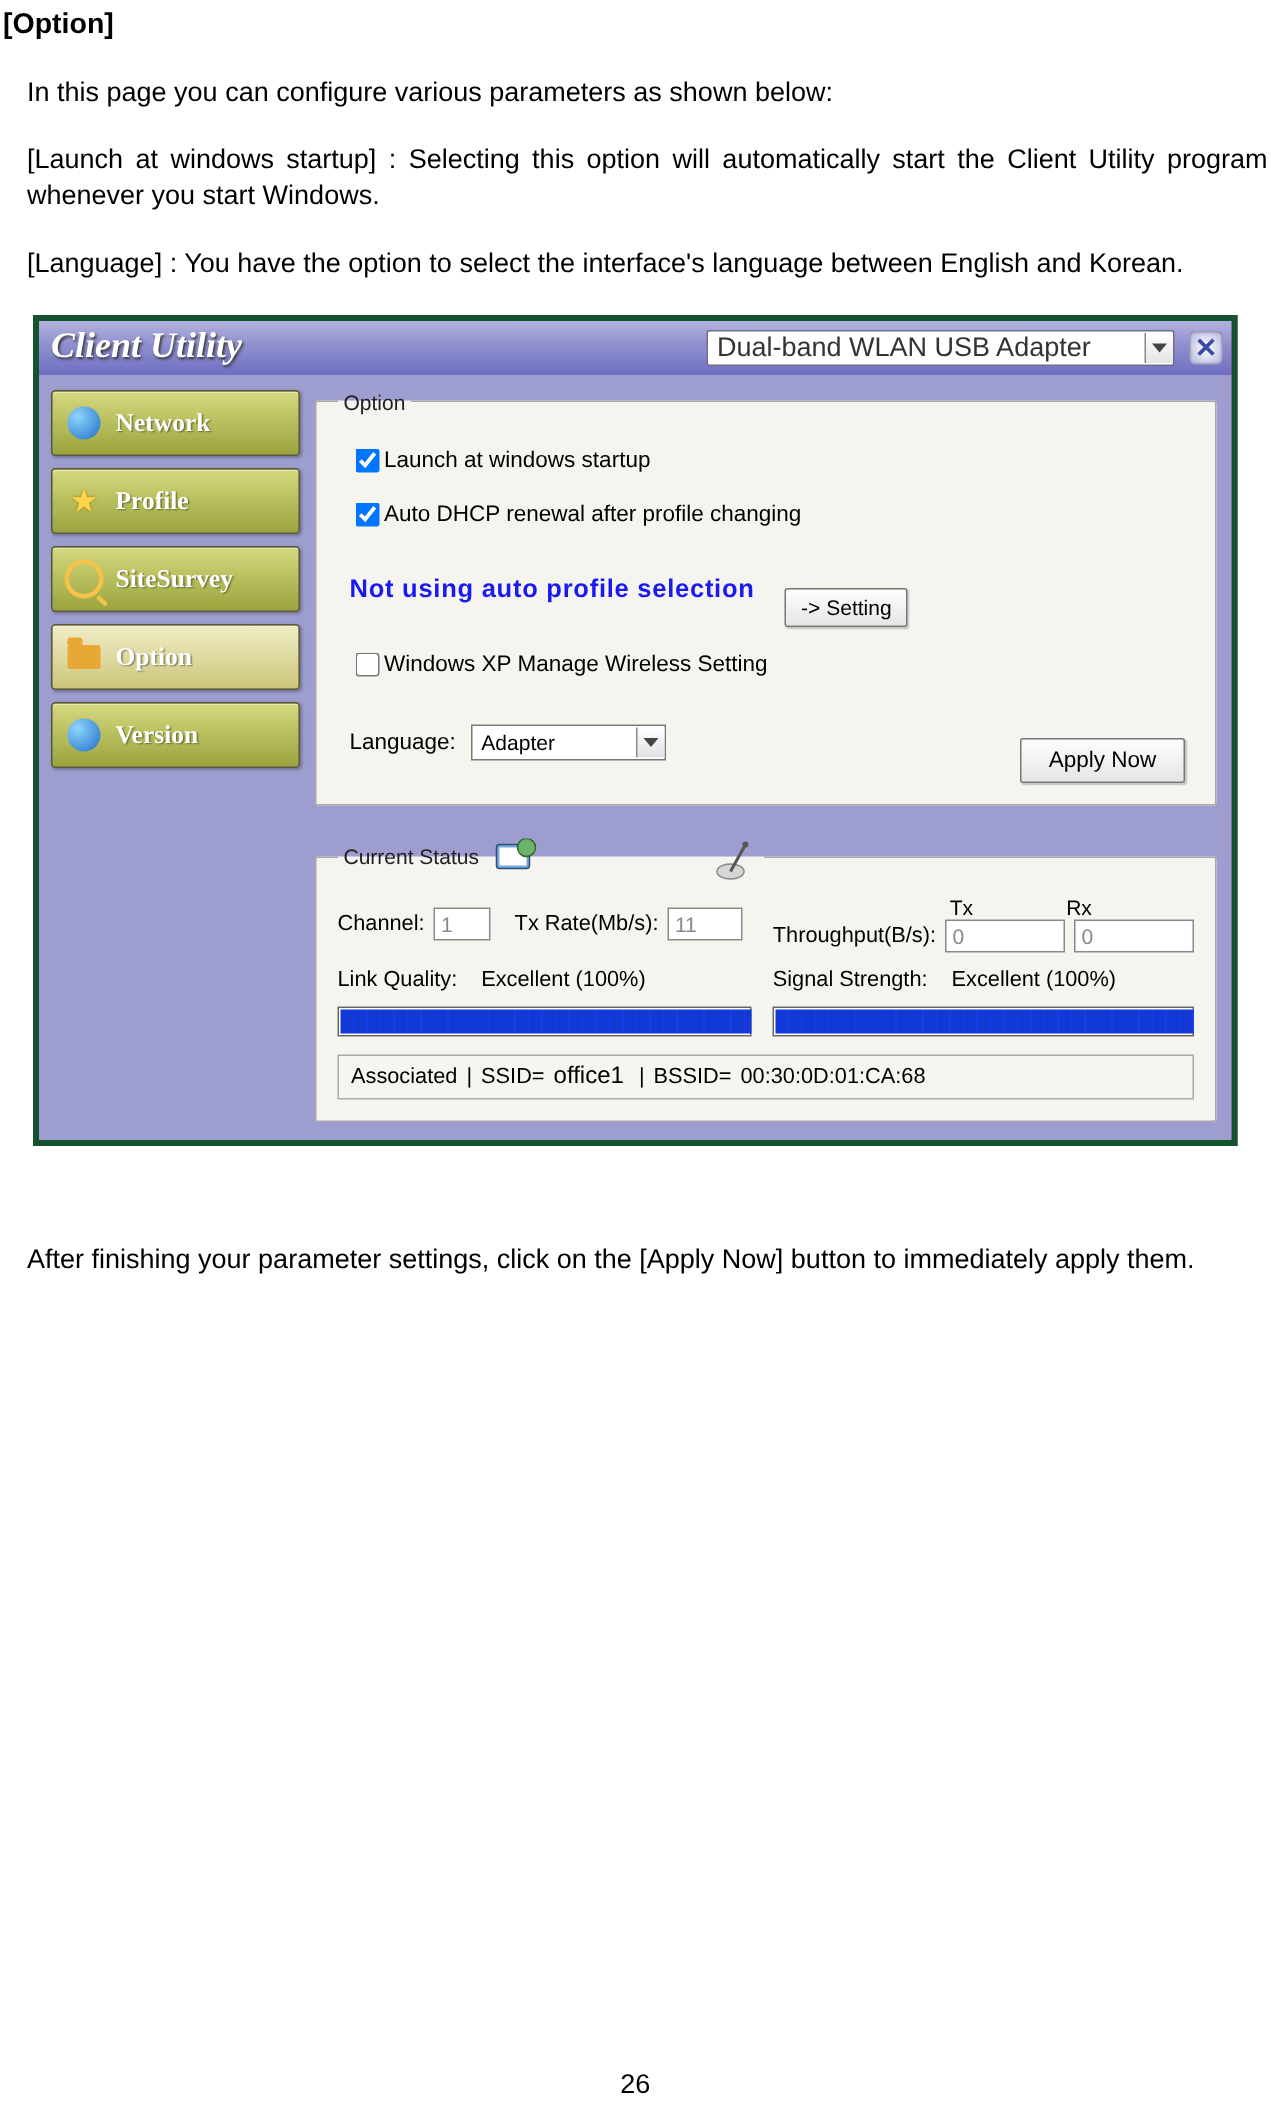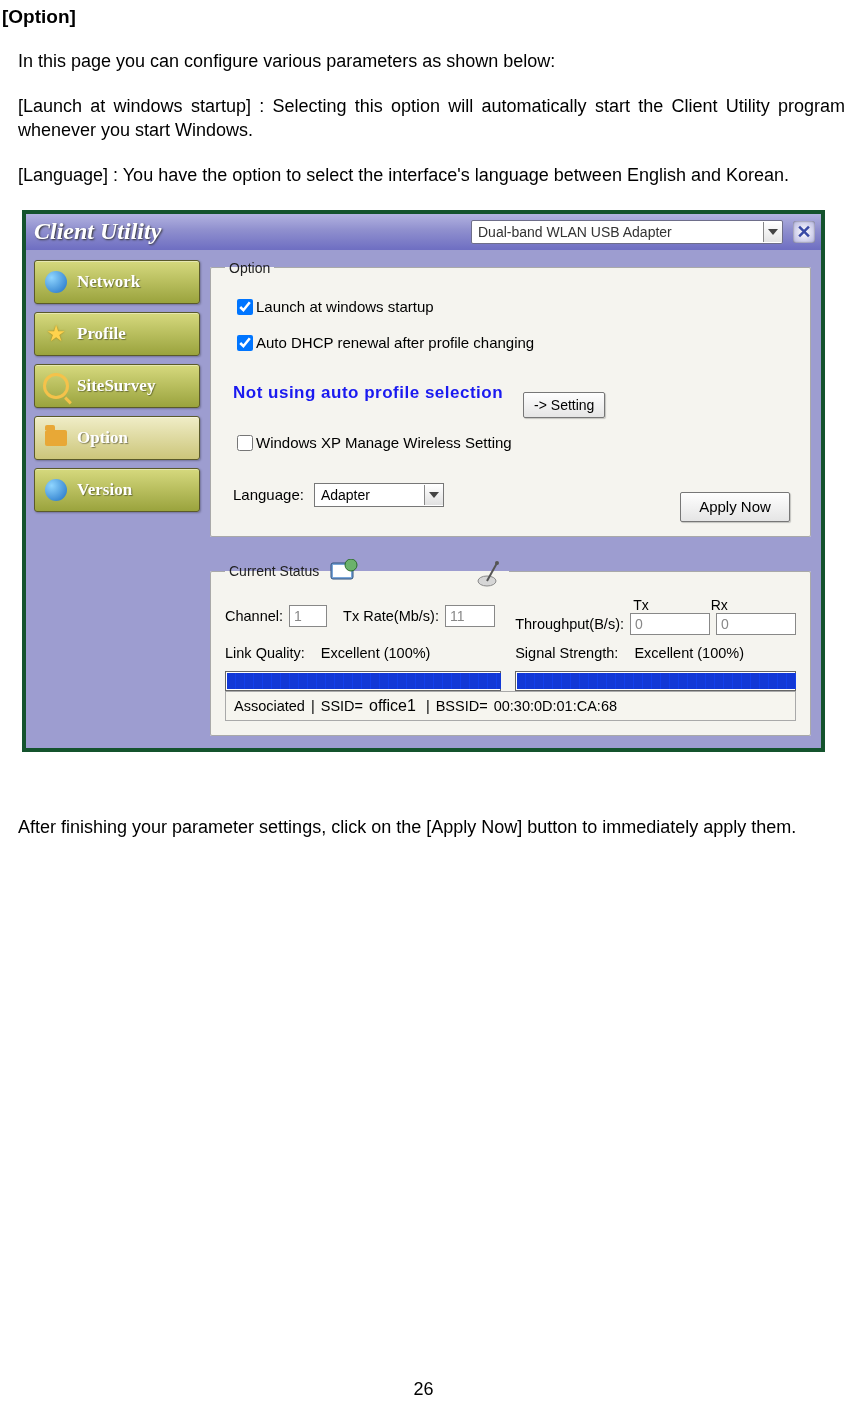--- a/index.html
+++ b/index.html
@@ -10,21 +10,21 @@
   .intro p { margin:0 0 22px 18px; padding-right:2px; line-height:1.3; }
   .justify { text-align:justify; }
 
   
   .shot { margin:0 22px; border:4px solid #14532d; background:#be185d; }
   .app { position:relative; }
   .titlebar { height:36px; background:linear-gradient(#b2b2e0 0%, #8f8fce 45%, #6e6ec2 100%); display:flex; align-items:center; padding:0 6px; }
   .titlebar .ttl { color:#fff; font-family:"Comic Sans MS", cursive; font-size:24px; font-weight:bold; font-style:italic; text-shadow:1px 1px 2px #333; flex:0 0 auto; padding-left:2px; }
   .titlebar .spacer { flex:1; }
   .adapter-sel { display:flex; align-items:center; background:#fff; border:1px solid #6e6e8a; border-radius:2px; height:22px; width:310px; margin-right:10px; }
-  .adapter-sel span { padding:0 6px; font-size:14px; color:#333; flex:1; }
+  .adapter-sel span { padding:0 6px; font-size:18px; color:#333; flex:1; }
   .adapter-sel .dd { width:18px; height:20px; border-left:1px solid #888; background:linear-gradient(#fff,#e4e4e4); display:flex; align-items:center; justify-content:center; }
   .tri-down { width:0;height:0;border-left:5px solid transparent;border-right:5px solid transparent;border-top:6px solid #444; }
   .close-x { width:22px; height:22px; border-radius:3px; background:radial-gradient(#fff,#b1b1de); box-shadow:0 0 2px #555 inset; color:#3949a4; font-weight:bold; font-size:18px; display:flex; align-items:center; justify-content:center; cursor:pointer; }
 
   .body-row { display:flex; background:var(--lav); padding:10px 10px 12px 8px; gap:10px; }
   .sidebar { width:166px; display:flex; flex-direction:column; gap:8px; }
   .navbtn { height:42px; border:1px solid #5a5a2a; border-radius:3px; background:linear-gradient(#d6d97e 0%, #9aa33d 100%); display:flex; align-items:center; gap:8px; padding:0 8px; box-shadow:inset 0 1px 0 #fff6, 1px 1px 2px #0004; }
   .navbtn .ic { width:26px; height:26px; display:flex; align-items:center; justify-content:center; }
   .navbtn .lbl { color:#fff; font-weight:bold; font-family:"Comic Sans MS", cursive; font-size:17px; text-shadow:1px 1px 1px #0006; }
   .navbtn.selected { background:linear-gradient(#f0edc7 0%, #ccc67a 100%); }
@@ -53,21 +53,21 @@
   .status-grid { display:grid; grid-template-columns: 1fr 1fr; column-gap:14px; row-gap:10px; font-size:14.5px; }
   .slabel { display:flex; align-items:center; gap:6px; }
   .ro { background:#fff; border:1px solid #888; height:20px; padding:0 4px; color:#888; font-size:14px; display:inline-flex; align-items:center; }
   .ro.sm { width:28px; }
   .ro.md { width:40px; }
   .ro.tx { width:70px; }
   .txrx-head { display:flex; gap:62px; font-size:14px; padding-left:118px; }
   .pbar { height:18px; border:1px solid #666; background:#fff; position:relative; }
   .pbar .fill { position:absolute; inset:1px; background:repeating-linear-gradient(90deg,#1238d6 0 8px,#133fea 8px 9px); }
 
-  .status-bottom { border:1px solid var(--win-bd); background:#f6f5ef; padding:5px 8px; font-size:14.5px; display:flex; align-items:center; gap:6px; }
+  .status-bottom { margin-top:12px; border:1px solid var(--win-bd); background:#f6f5ef; padding:5px 8px; font-size:14.5px; display:flex; align-items:center; gap:6px; }
   .status-bottom .ssid { font-size:16px; }
 
   
   .globe { width:22px;height:22px;border-radius:50%;background:radial-gradient(circle at 30% 30%,#8fd5ff,#1d6fc4);}
   .star { color:#ffd34d; font-size:22px; text-shadow:0 0 2px #a77a00;}
   .mag { width:20px;height:20px;border:3px solid #f5c24a;border-radius:50%;position:relative;}
   .mag::after{content:"";position:absolute;right:-6px;bottom:-6px;width:8px;height:3px;background:#f5c24a;transform:rotate(45deg);}
   .folder{width:22px;height:16px;background:#e8a836;border-radius:2px;position:relative;}
   .folder::before{content:"";position:absolute;top:-5px;left:0;width:10px;height:5px;background:#e8a836;border-radius:2px 2px 0 0;}
 

